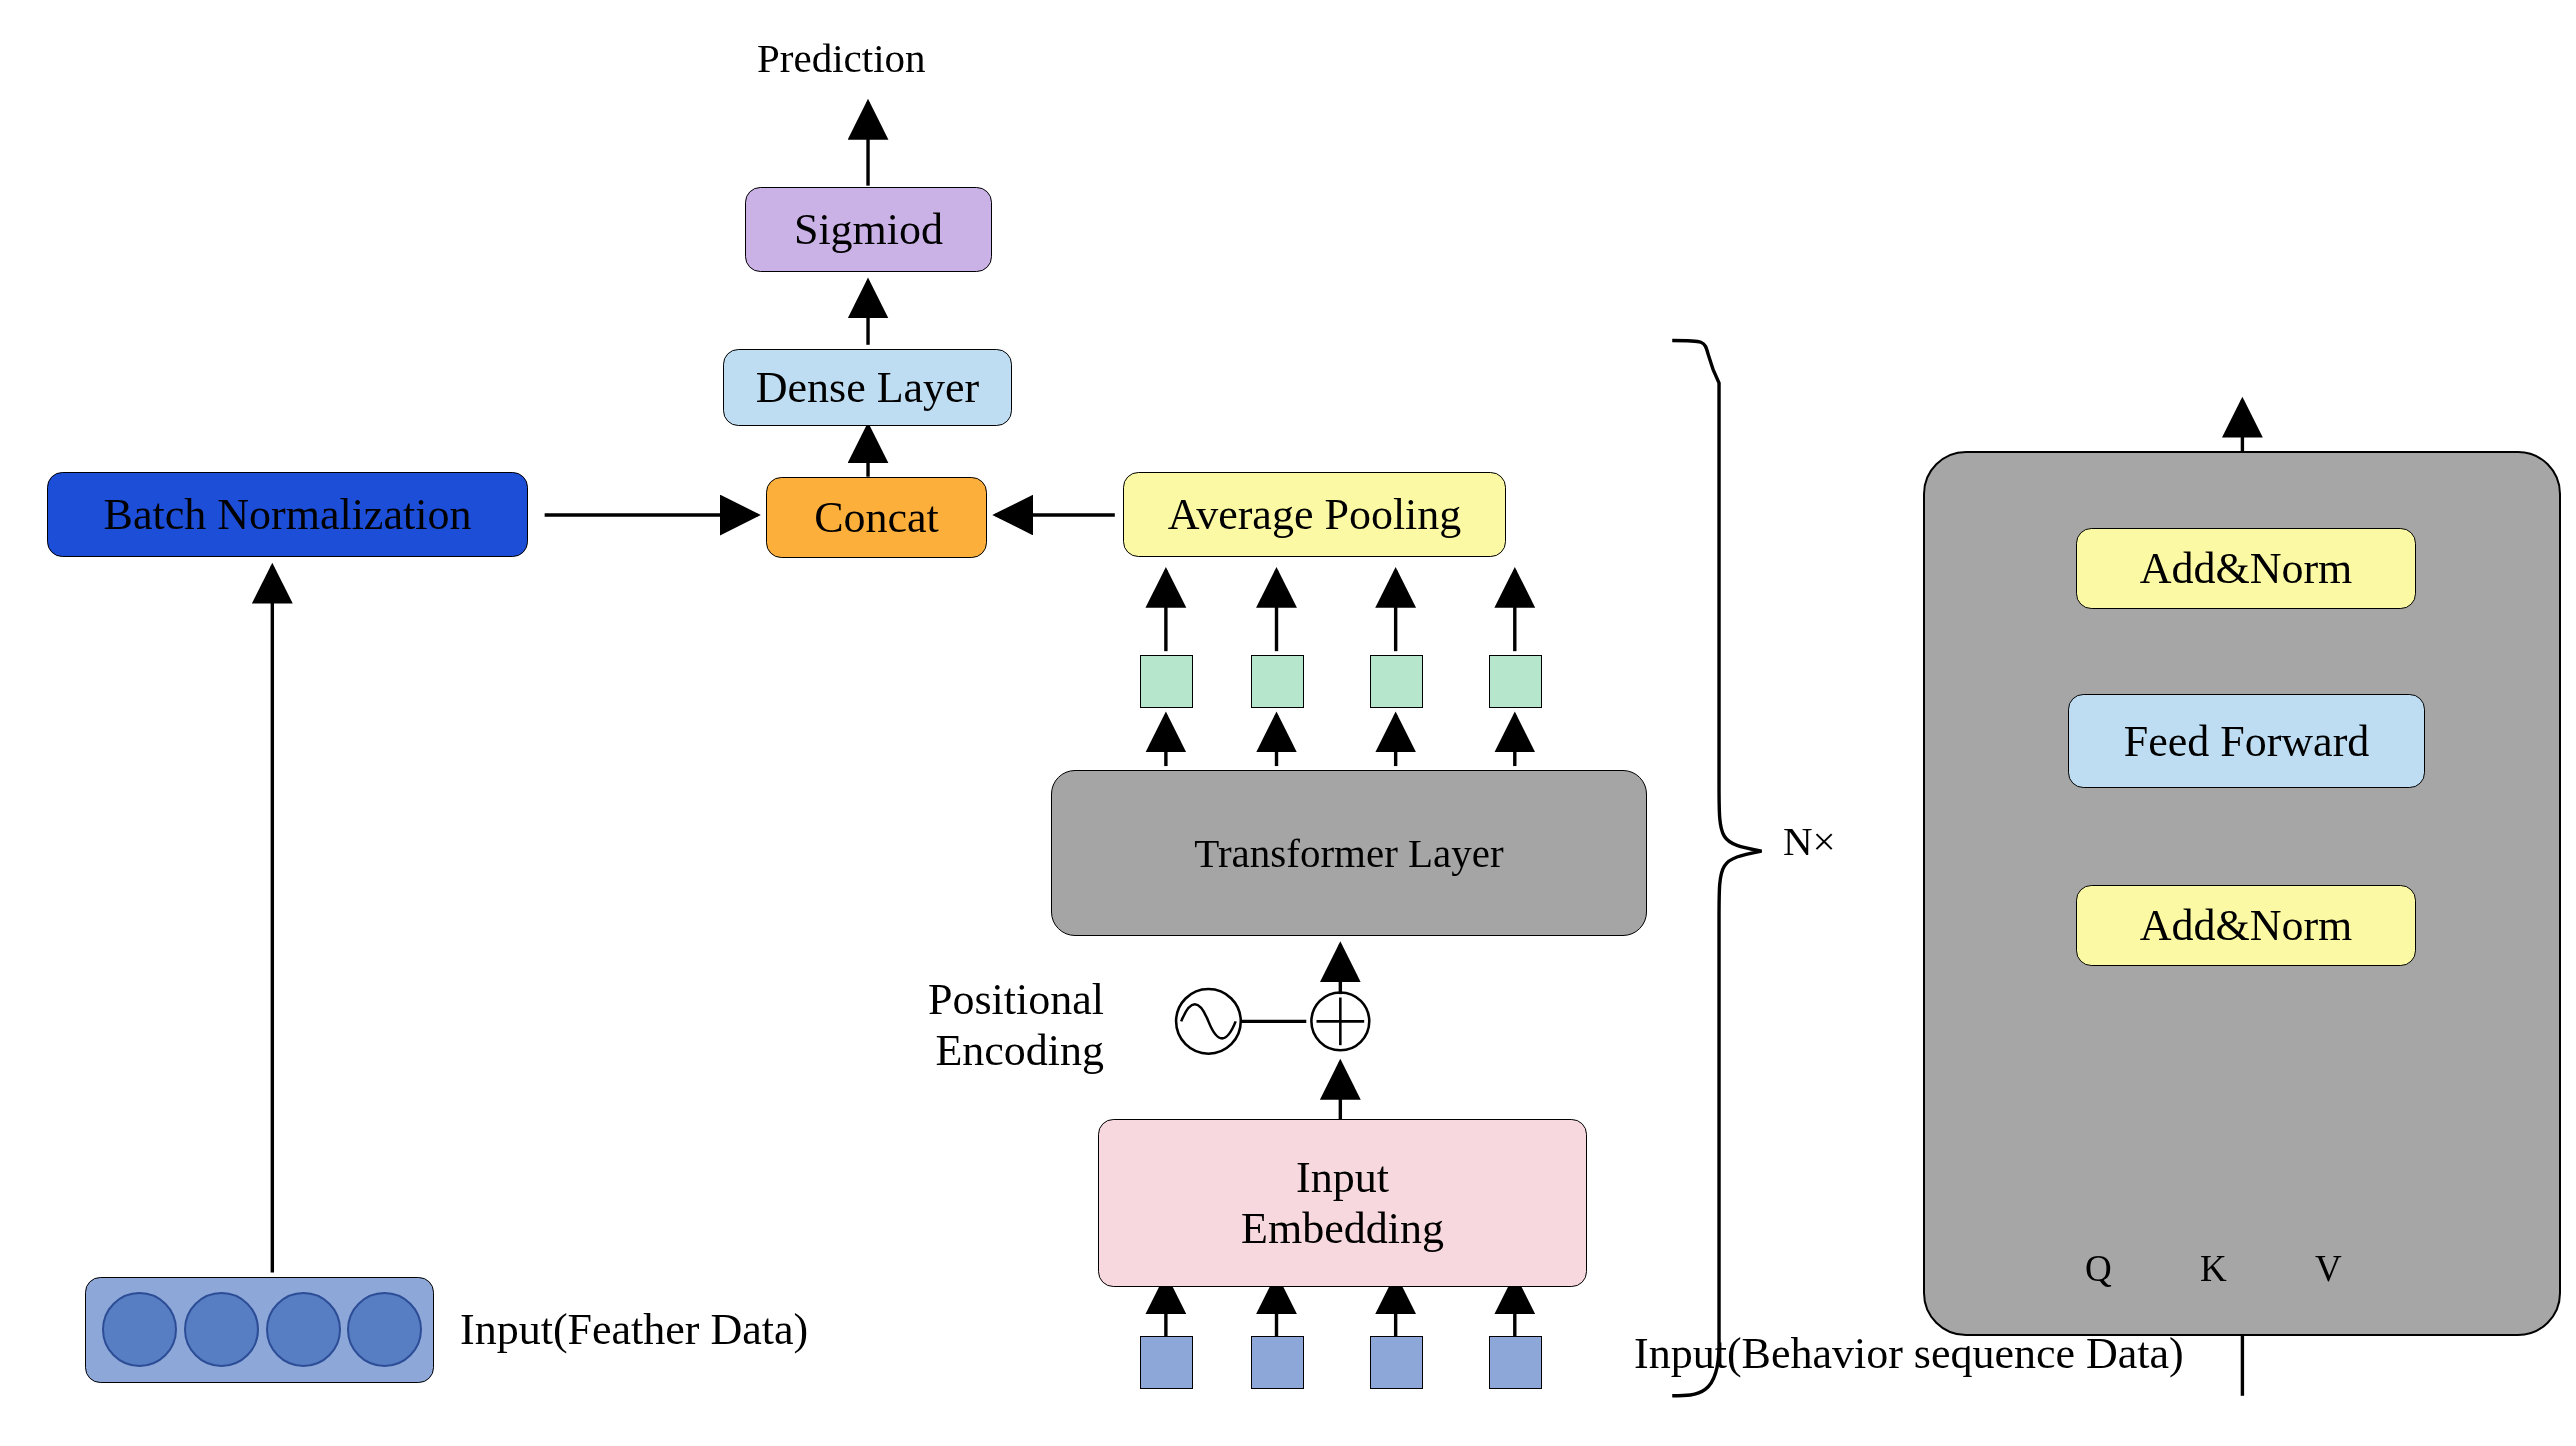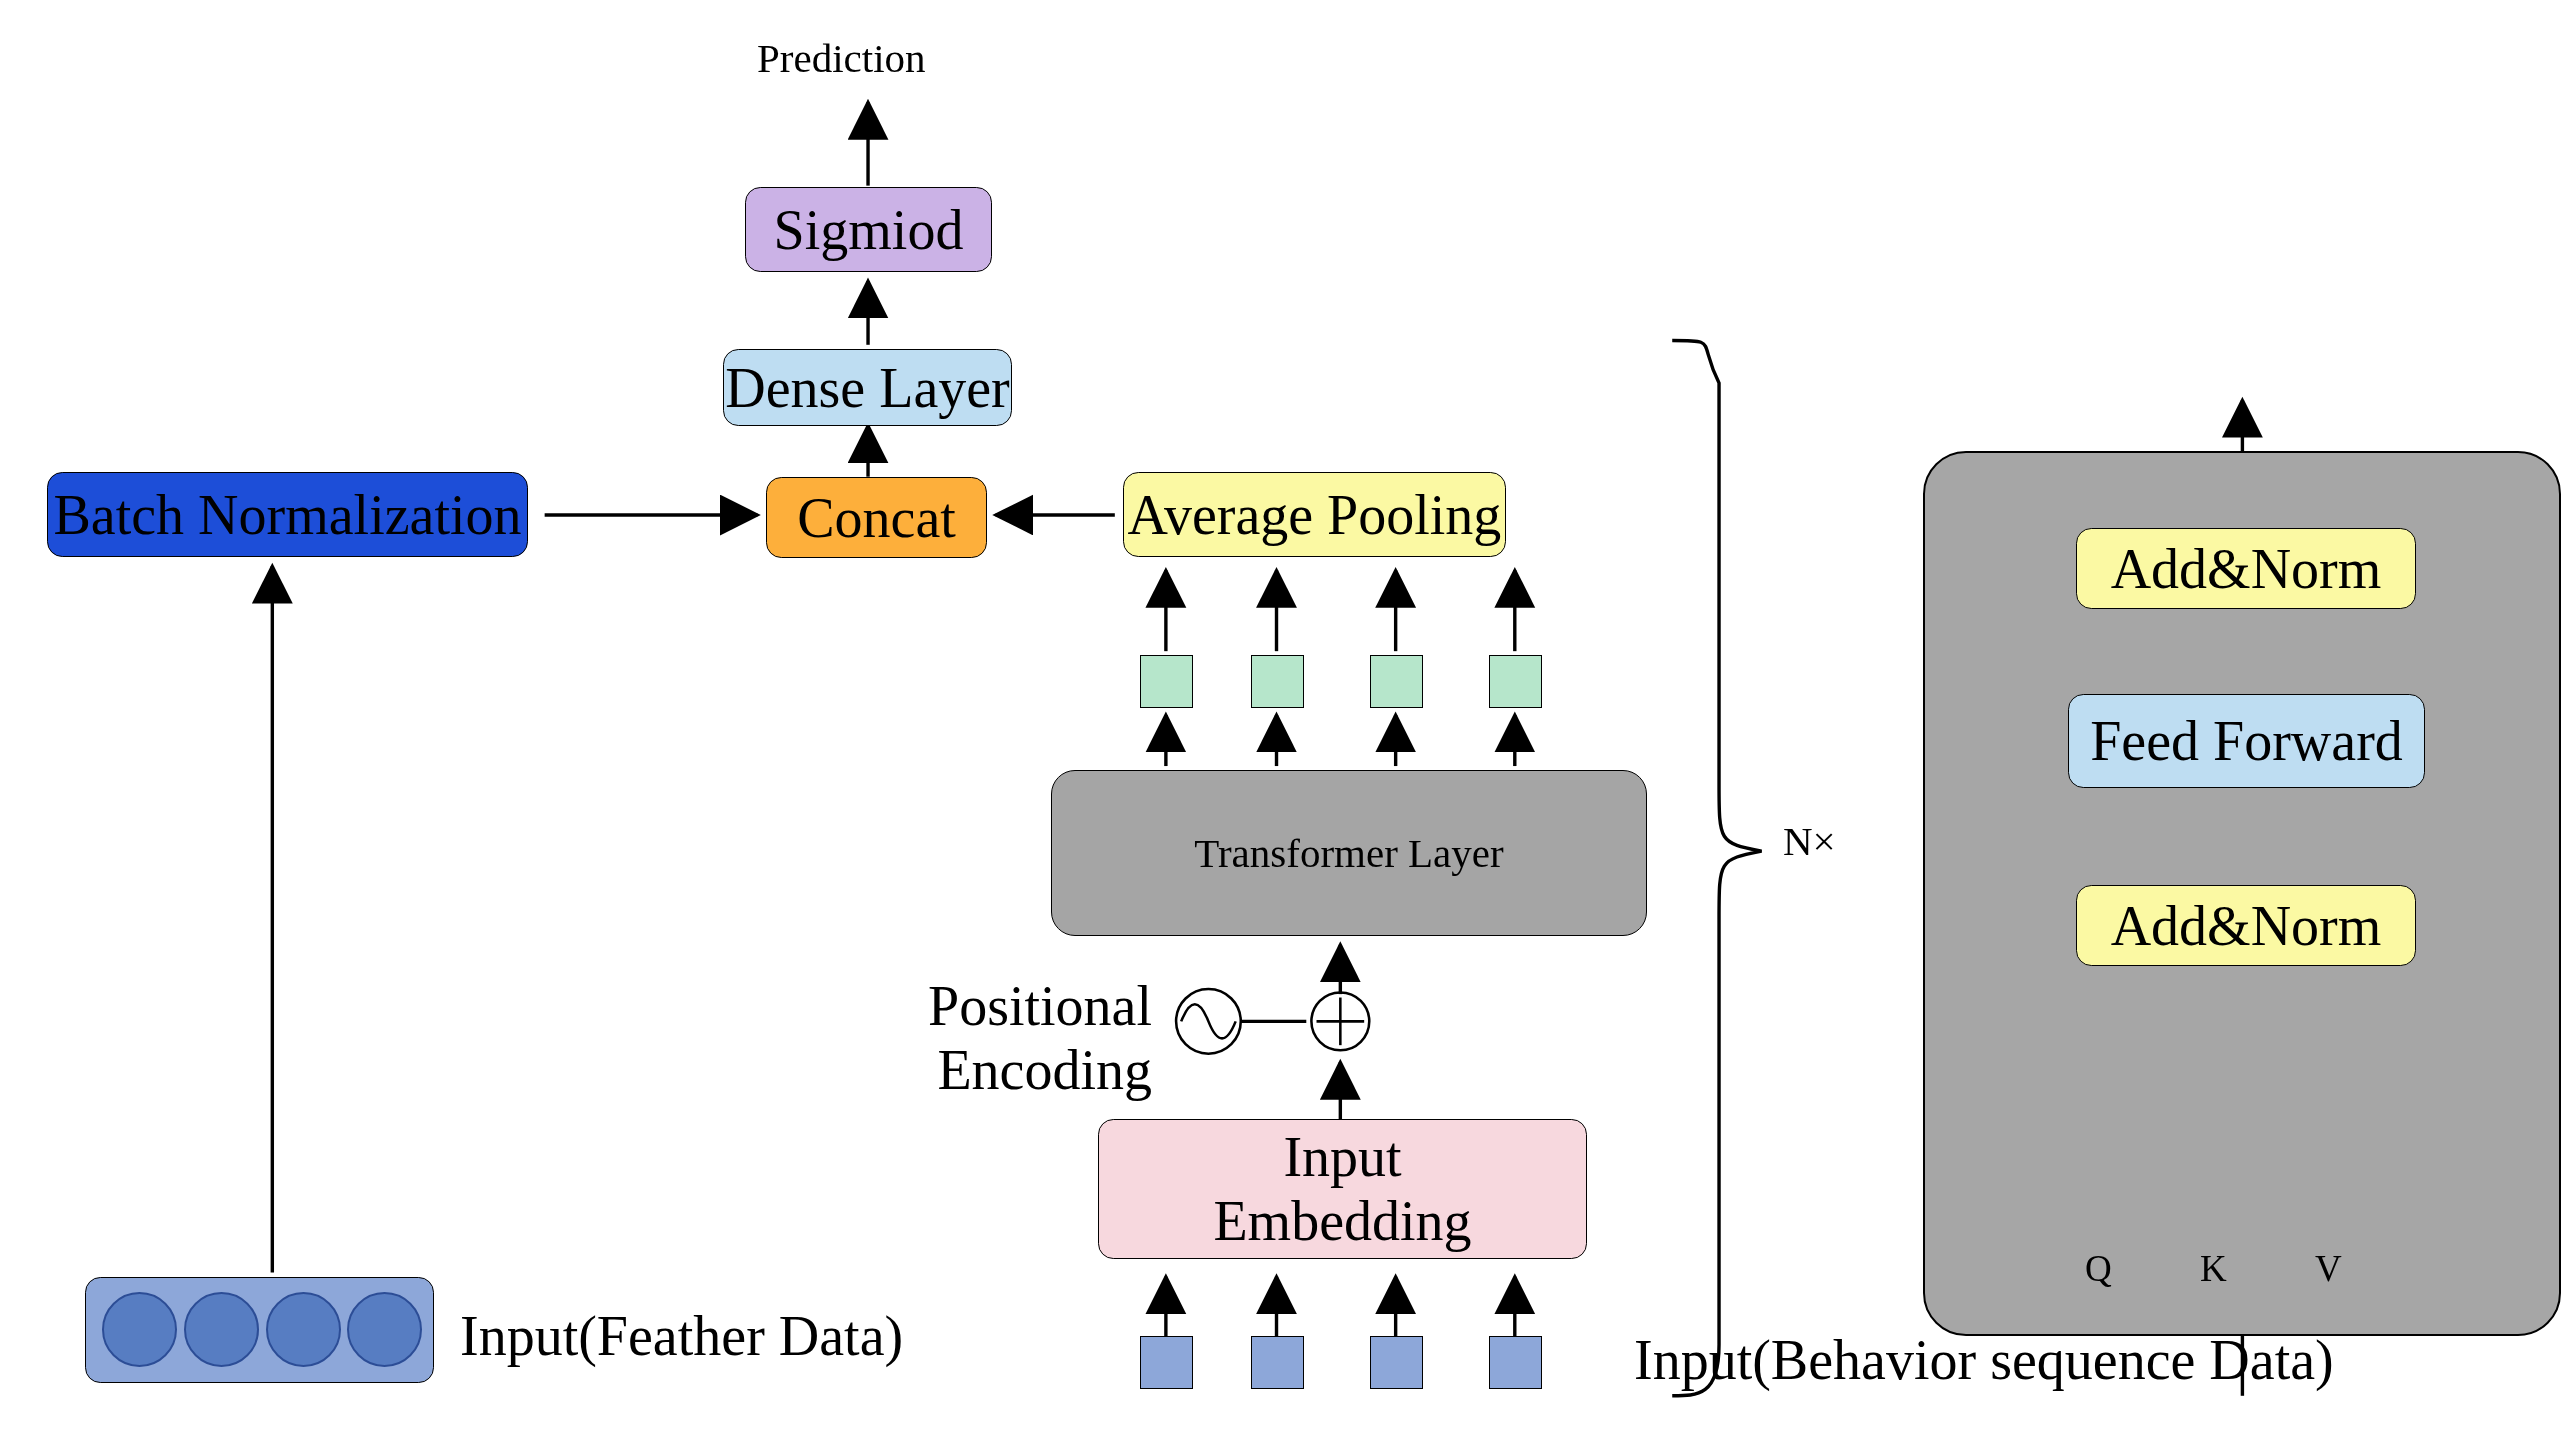--- a/index.html
+++ b/index.html
@@ -1,21 +1,21 @@
 <!DOCTYPE html>
 <html style="font-size:13.6px"><head>
 <meta charset="utf-8">
 <style>
   html,body{margin:0;padding:0;background:#fff;font-family:"Times New Roman",serif;}
   .stage{position:relative;width:2576px;height:1447px;}
   .box{position:absolute;border:1.7px solid #000;border-radius:15.3px;display:flex;align-items:center;justify-content:center;text-align:center;box-sizing:border-box;}
   .lbl{position:absolute;white-space:pre;}
   .sq{position:absolute;border:1.7px solid #000;box-sizing:border-box;}
   svg.overlay{position:absolute;left:0;top:0;width:2576px;height:1447px;}
-  .txt{font-size:56px;}
+  .txt{font-size:44px;}
   .txt-lg{font-size:41px;}
   .circle{position:absolute;border:2.6px solid #000;border-radius:50%;box-sizing:border-box;}
 </style>
 </head>
 <body>
 
 <div class="stage">
 
 <svg class="overlay" viewBox="0 0 3027 1700">
   <defs>
@@ -129,21 +129,21 @@
 <div class="sq" style="left:1370px;top:655px;width:53px;height:53px;background:#B6E6CB;"></div>
 <div class="sq" style="left:1489px;top:655px;width:53px;height:53px;background:#B6E6CB;"></div>
 
 <div class="box txt-lg" style="left:1051px;top:770px;width:596px;height:166px;background:#A5A5A5;border-radius:24px;">
       <span>Transformer Layer</span>
     </div>
 
 <div class="lbl txt" style="left:928px;top:974px;text-align:right;white-space:pre;">Positional
 Encoding</div>
 
-<div class="box txt" style="left:1098px;top:1119px;width:489px;height:140px;background:#F7D8DE;">
+<div class="box txt" style="left:1098px;top:1119px;width:489px;height:168px;background:#F7D8DE;">
       <span style="white-space:pre;">Input
 Embedding</span>
     </div>
 
 <div class="sq" style="left:1140px;top:1336px;width:53px;height:53px;background:#8DA7D9;"></div>
 <div class="sq" style="left:1251px;top:1336px;width:53px;height:53px;background:#8DA7D9;"></div>
 <div class="sq" style="left:1370px;top:1336px;width:53px;height:53px;background:#8DA7D9;"></div>
 <div class="sq" style="left:1489px;top:1336px;width:53px;height:53px;background:#8DA7D9;"></div>
 
 <div class="lbl txt" style="left:1634px;top:1328px;">Input(Behavior sequence Data)</div>

